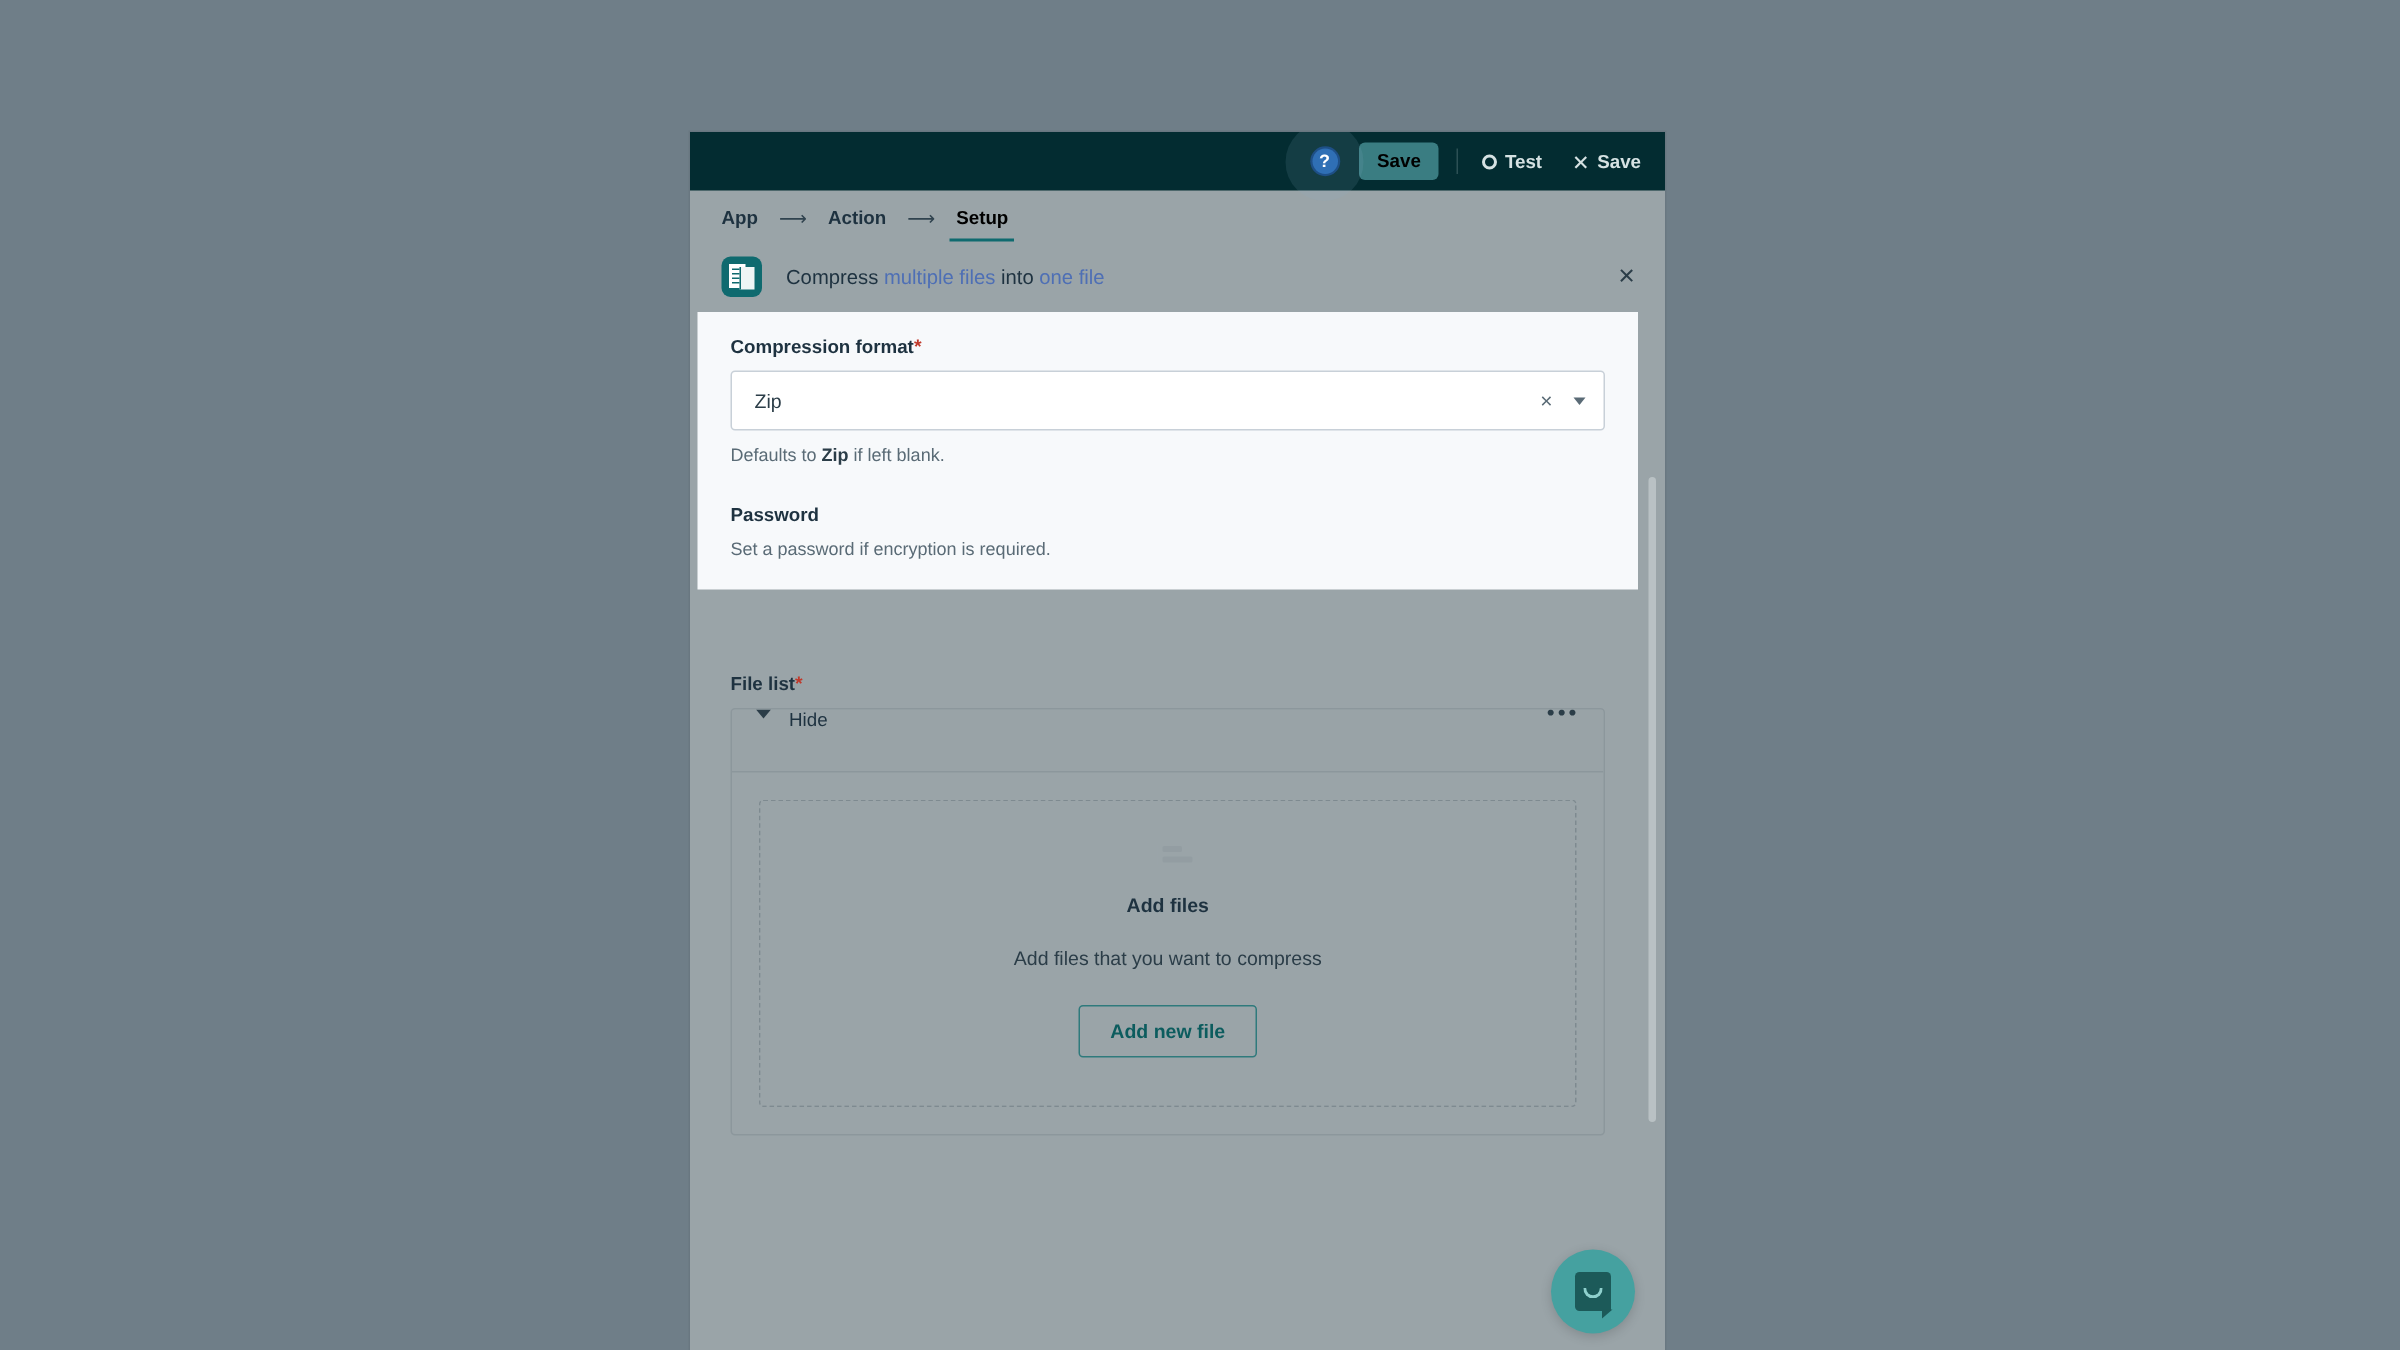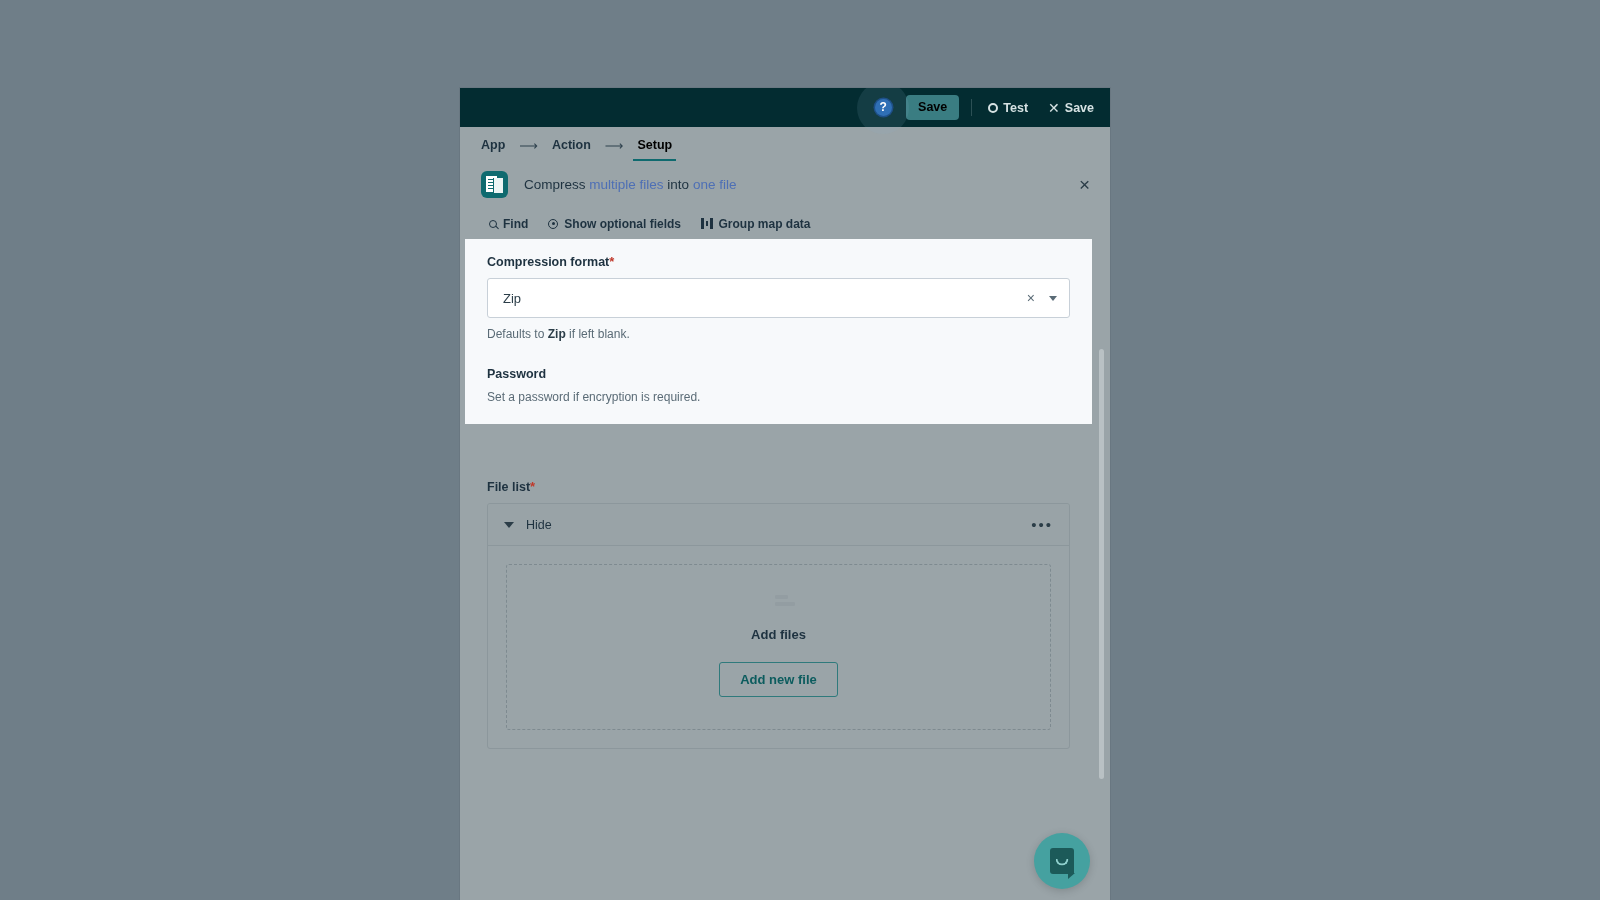--- a/index.html
+++ b/index.html
@@ -353,21 +353,21 @@
   .fl-card {
     border: 1px solid #8c979c;
     border-radius: 3px;
     background: #9aa4a8;
     overflow: hidden;
   }
   .fl-head {
     height: 42px;
     background: #99a3a7;
     display: flex;
-    align-items: center;
+    align-items: flex-start;
     padding: 0 16px 0 16px;
     border-bottom: 1px solid #8c979c;
   }
   .fl-caret {
     width: 0; height: 0;
     border-left: 5px solid transparent;
     border-right: 5px solid transparent;
     border-top: 6px solid #2b3d48;
     margin-right: 12px;
     cursor: pointer;
@@ -535,38 +535,20 @@
     </div>
     <div class="action-title">
       <span>Compress</span>
       <span class="var">multiple files</span>
       <span>into</span>
       <span class="var">one file</span>
     </div>
     <div class="close-x">×</div>
   </div>
 
-  <div class="subbar">
-    <div class="subbar-item">
-      <span class="ic-search"></span>
-      <span>Find</span>
-    </div>
-    <div class="subbar-item">
-      <span class="ic-eye"></span>
-      <span>Show optional fields</span>
-    </div>
-    <div class="subbar-item">
-      <span class="ic-bars">
-          <i></i>
-          <i></i>
-          <i></i>
-        </span>
-      <span>Group map data</span>
-    </div>
-  </div>
 
   <div class="form-area">
 
     <div class="panel">
 
       <div class="field-label">
         <span>Compression format</span><span class="req">*</span>
       </div>
 
       <div class="select-box">
@@ -600,20 +582,21 @@
         </div>
 
         <div class="fl-body">
           <div class="dropzone">
             <div class="dz-icon">
               <span class="tick"></span>
               <span class="bar b1"></span>
               <span class="bar b2"></span>
             </div>
             <div class="dz-title">Add files</div>
+            <div class="dz-sub">Add files that you want to compress</div>
             <button class="dz-btn">Add new file</button>
           </div>
         </div>
       </div>
     </div>
 
     <div class="scroll-track">
       <div class="scroll-thumb"></div>
     </div>
   </div>

